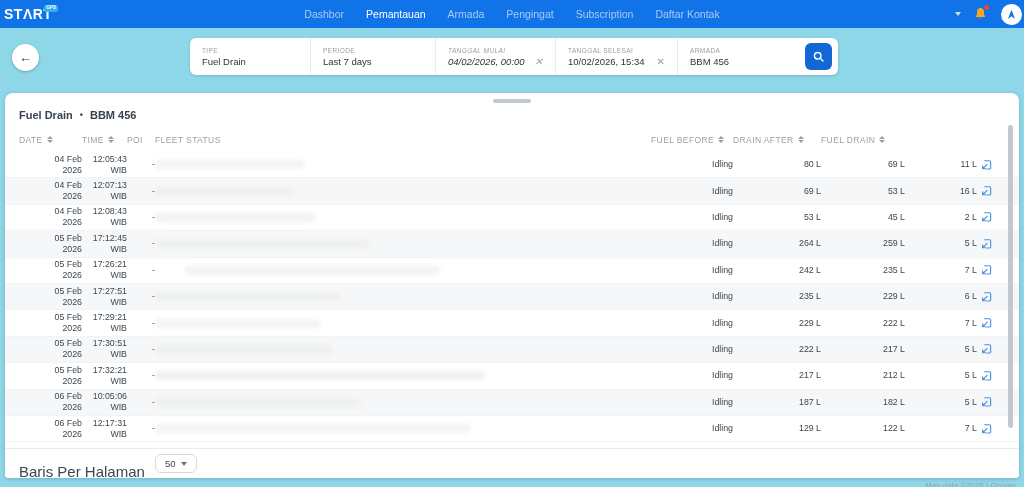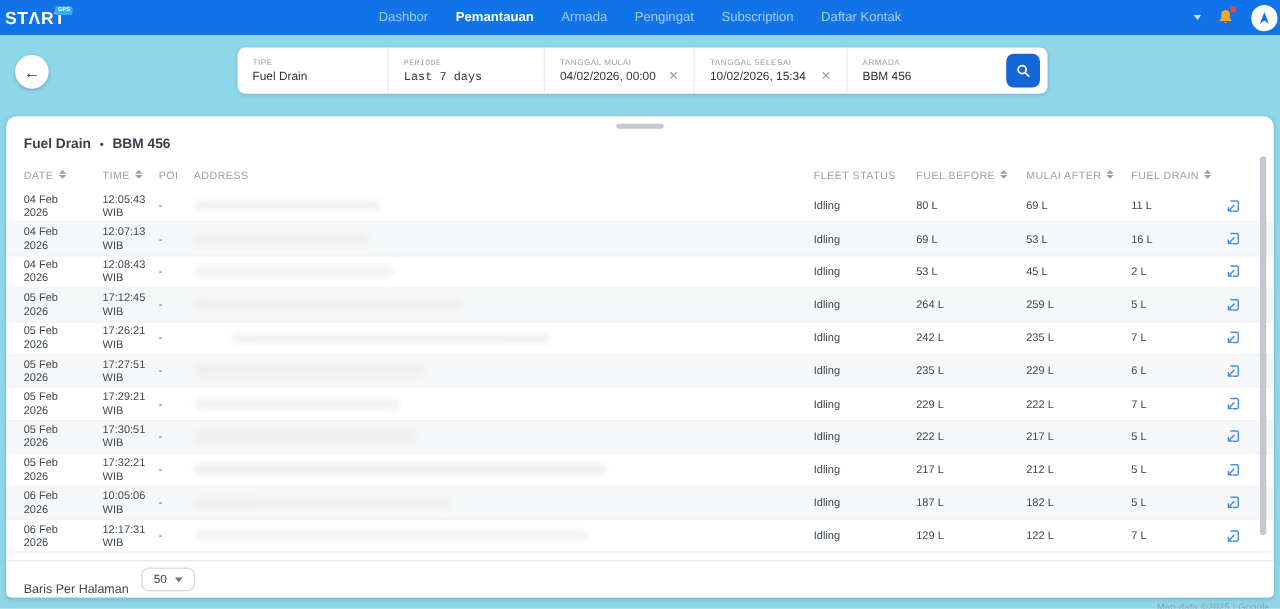--- a/index.html
+++ b/index.html
@@ -32,21 +32,21 @@
   .nav-menu {
     position:absolute; left:0; right:0; top:0; bottom:0;
     display:flex; align-items:center; justify-content:center; gap:22px;
     pointer-events:none;
   }
   .nav-item {
     pointer-events:auto;
     font-size:10.5px; color:rgba(255,255,255,.62);
     cursor:pointer; text-decoration:none;
   }
-  .nav-item.active { color:#fff; font-weight:bold; }
+  .nav-item.active { color:#fff; font-weight:normal; }
   .nav-right { margin-left:auto; display:flex; align-items:center; gap:12px; z-index:2; }
   .flag-wrap { display:flex; align-items:center; gap:3px; cursor:pointer; }
   .flag { width:19px; height:13px; border-radius:2px; overflow:hidden; display:block; }
   .flag .top { height:50%; background:#ce2b37; }
   .flag .bottom { height:50%; background:#f4f5f8; }
   .flag-caret { width:0; height:0; border-left:3px solid transparent; border-right:3px solid transparent; border-top:4px solid #cfe0f7; }
   .bell { position:relative; width:16px; height:16px; cursor:pointer; }
   .bell svg { display:block; }
   .bell .dot { position:absolute; top:-1px; right:0; width:5px; height:5px; background:#e5493d; border-radius:50%; }
   .avatar {
@@ -77,21 +77,21 @@
     position:relative;
     padding:4px 10px 3px 12px;
     display:flex; flex-direction:column; justify-content:center;
     cursor:pointer;
   }
   .filter-field + .filter-field { border-left:1px solid #ececec; }
   .filter-field .f-label { font-size:6.5px; color:#9aa0a6; letter-spacing:.4px; text-transform:uppercase; margin-bottom:2px; }
   .filter-field .f-row { display:flex; align-items:center; gap:8px; }
   .filter-field .f-value { font-size:9.5px; color:#333; white-space:nowrap; }
   .filter-clear { font-size:10px; color:#9aa0a6; cursor:pointer; line-height:1; margin-left:auto; padding:0 2px; }
-  .f-tipe { width:120px; } .f-periode { width:125px;font-family:Liberation Mono, monospace; } .f-mulai { width:120px; }
+  .f-tipe { width:120px; } .f-periode { width:125px; } .f-mulai { width:120px;font-style:italic; }
   .f-selesai { width:122px; } .f-armada { width:125px; }
   .search-btn {
     margin:5px 6px 5px auto;
     width:27px; height:27px;
     background:#1266d6; border:none; border-radius:6px;
     display:flex; align-items:center; justify-content:center;
     cursor:pointer;
   }
 
   
@@ -125,21 +125,21 @@
   .th {
     font-size:8.5px; color:#9e9ea4; letter-spacing:.4px;
     display:flex; align-items:center; gap:4px;
     white-space:nowrap;
   }
   .th.sortable { cursor:pointer; }
   .sort { display:inline-flex; flex-direction:column; gap:1.5px; }
   .sort .up { width:0; height:0; border-left:3px solid transparent; border-right:3px solid transparent; border-bottom:3.5px solid #9aa0a6; }
   .sort .down { width:0; height:0; border-left:3px solid transparent; border-right:3px solid transparent; border-top:3.5px solid #9aa0a6; }
 
-  .tbody { flex:1; overflow:hidden; position:relative; }
+  .tbody { flex:1; overflow:hidden; position:relative;text-align:right; }
   .trow { height:26.4px; border-bottom:1px solid #f1f3f4; }
   .trow:nth-child(even) { background:#f6f7f8; }
   .cell { font-size:8.8px; color:#3c4750; line-height:1.25; }
   .cell.two-line span { display:block; }
   .cell.poi { color:#555; }
   .smudge { height:9px; border-radius:4px; background:#e8e8e8; filter:blur(2px); opacity:.5; }
   .trow:nth-child(1) .smudge { width:150px; }
   .trow:nth-child(2) .smudge { width:140px; }
   .trow:nth-child(3) .smudge { width:160px; }
   .trow:nth-child(4) .smudge { width:215px; }
@@ -160,21 +160,21 @@
   }
 
   
   .panel-footer {
     flex:none; height:30px;
     border-top:1px solid #e8eaed;
     display:flex; align-items:center;
     padding:0 14px;
     background:#fff;
   }
-  .rpp-label { font-size:10px; color:#3c4750; margin-right:10px;margin-top:16px; }
+  .rpp-label { font-size:15px; color:#3c4750; margin-right:10px;margin-top:16px; }
   .rpp-select {
     display:flex; align-items:center; gap:6px;
     border:1px solid #d5d9dd; border-radius:6px;
     padding:3px 9px; font-size:9.5px; color:#3c4750;
     background:#fff; cursor:pointer;
   }
   .rpp-caret { width:0; height:0; border-left:3.5px solid transparent; border-right:3.5px solid transparent; border-top:4px solid #6b7480; }
   .pager { margin-left:auto; display:flex; align-items:center; gap:4px; }
   .range-label { font-size:9.5px; color:#3c4750; margin-right:16px; }
   .pg-btn { background:none; border:none; cursor:pointer; padding:2px 5px; display:flex; align-items:center; }
@@ -292,36 +292,32 @@
     <span class="sort">
           <i class="up"></i>
           <i class="down"></i>
         </span>
   </div>
       <div class="th">
     <span>POI</span>
 
   </div>
       <div class="th">
-    <span>ADDRESS</span>
-
-  </div>
-      <div class="th">
     <span>FLEET STATUS</span>
 
   </div>
       <div class="th sortable">
     <span>FUEL BEFORE</span>
     <span class="sort">
           <i class="up"></i>
           <i class="down"></i>
         </span>
   </div>
       <div class="th sortable">
-    <span>MULAI AFTER</span>
+    <span>DRAIN AFTER</span>
     <span class="sort">
           <i class="up"></i>
           <i class="down"></i>
         </span>
   </div>
       <div class="th sortable">
     <span>FUEL DRAIN</span>
     <span class="sort">
           <i class="up"></i>
           <i class="down"></i>

